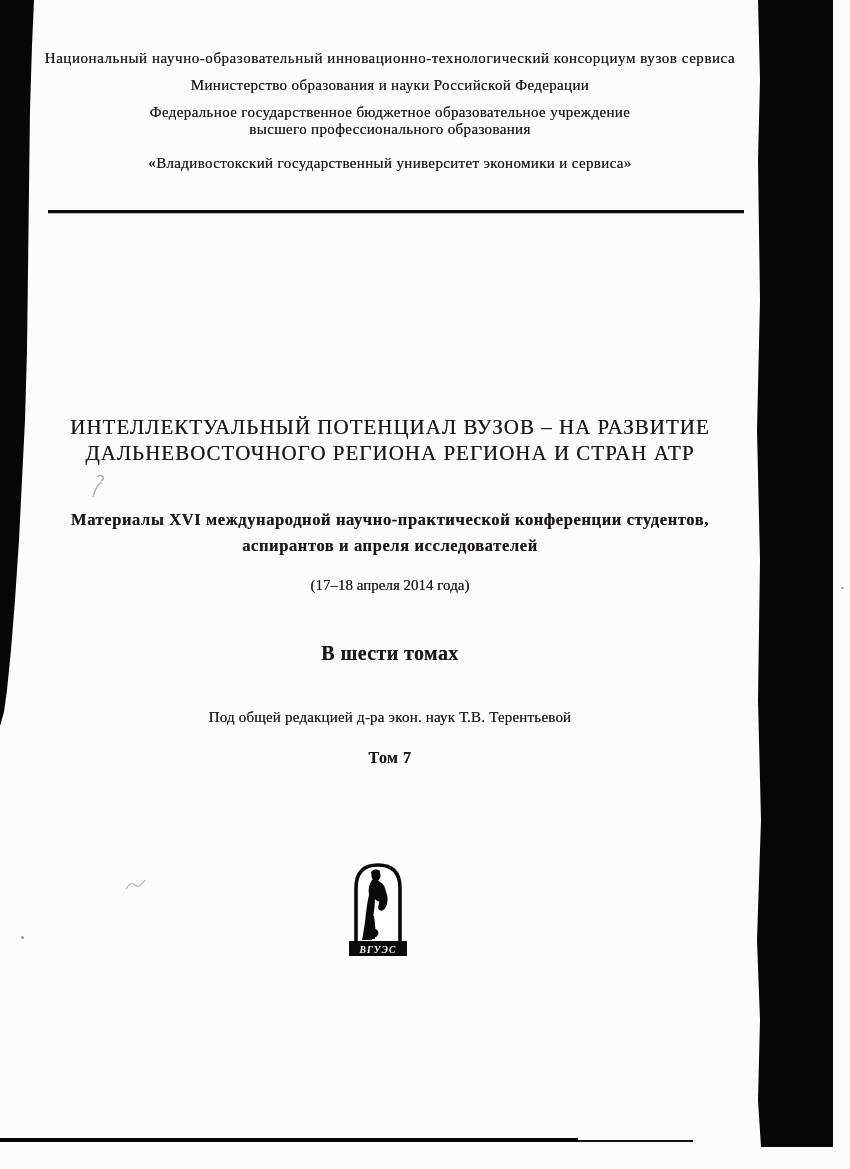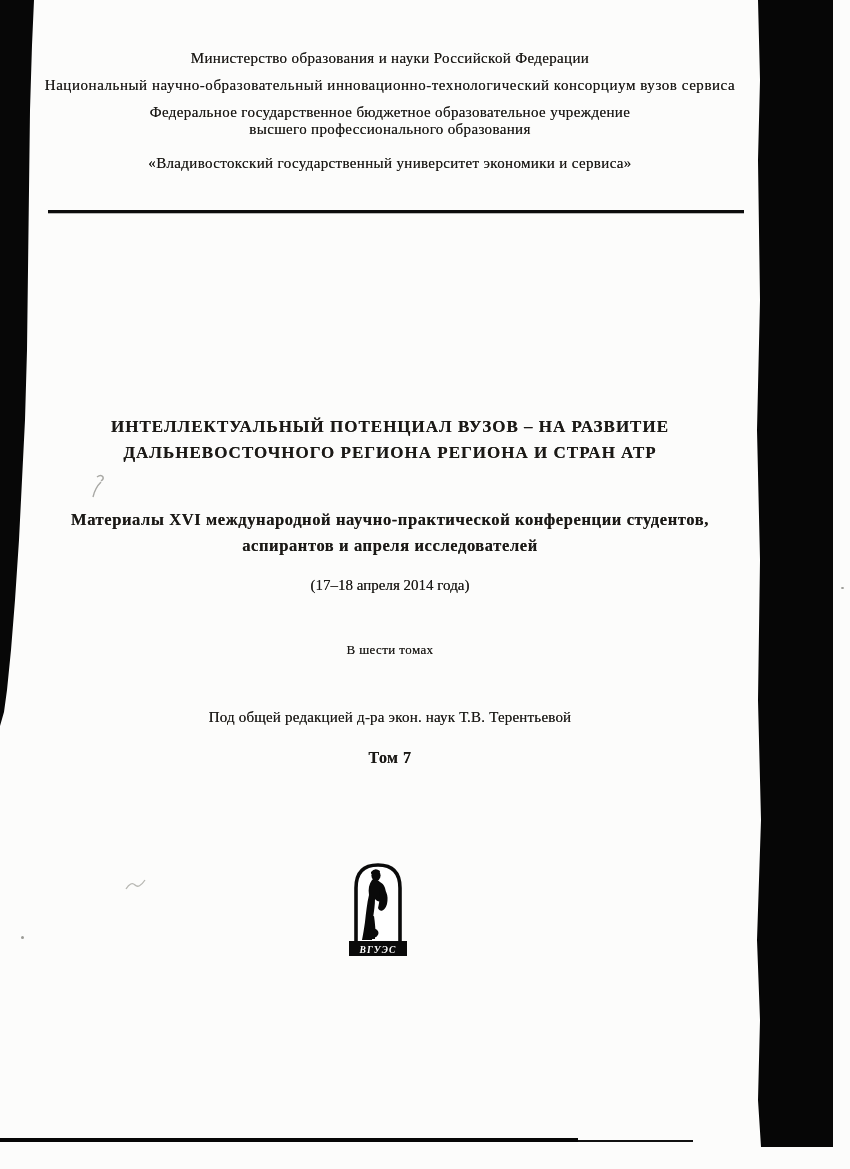--- a/index.html
+++ b/index.html
@@ -17,24 +17,24 @@
   .txt{position:absolute;left:25px;width:730px;text-align:center;
        text-shadow:0 0 0.5px rgba(27,25,22,.75);}
   .header-line{font-size:15px;line-height:16px;letter-spacing:.35px;}
   .hl1{margin-bottom:11px;}
   .hl2{margin-bottom:11px;letter-spacing:.55px;}
   .hl3{margin-bottom:10px;}
   .hl4{margin-bottom:1px;}
   .hl5{margin-bottom:18px;}
   .rule{position:absolute;top:210px;left:48px;width:696px;height:3px;
         background:#0c0c0c;box-shadow:0 1px 0 rgba(0,0,0,.28);}
-  .main-title{top:414px;font-size:17px;font-weight:bold;line-height:26px;letter-spacing:1px;}
+  .main-title{top:414px;font-size:21px;font-weight:normal;line-height:26px;letter-spacing:1px;}
   .subtitle{top:507px;font-size:16.5px;font-weight:bold;line-height:26px;letter-spacing:.6px;}
   .conf-date{top:577px;font-size:15px;}
-  .volumes{top:642px;font-size:13px;font-weight:normal;letter-spacing:.4px;}
+  .volumes{top:642px;font-size:20px;font-weight:bold;letter-spacing:.4px;}
   .editor{top:709px;font-size:15px;letter-spacing:.2px;}
   .volume-no{top:749px;font-size:16px;font-weight:bold;letter-spacing:.5px;}
   .imprint{top:966px;left:177px;width:400px;font-size:15.5px;line-height:21px;letter-spacing:.3px;}
   .logo{position:absolute;top:859px;left:349px;width:58px;height:99px;}
   .artifact{position:absolute;}
   .right-band{top:0;left:757px;width:76px;height:1147px;}
   .left-bar{top:0;left:0;width:40px;height:730px;}
   .bottom-line-a{top:1138px;left:0;width:578px;height:4px;background:#060606;}
   .bottom-line-b{top:1140px;left:578px;width:115px;height:2px;background:#111;}
   .pencil{position:absolute;opacity:.75;}
@@ -59,22 +59,22 @@
   <svg class="pencil" style="top:474px;left:90px;" width="18" height="26" viewBox="0 0 18 26">
     <path d="M7,3 q4,-3 6,0 q1,2 -2,4 M3,23 q2,-9 8,-15" fill="none" stroke="#8d8d88" stroke-width="1.4"></path>
   </svg>
   <svg class="pencil" style="top:876px;left:124px;" width="24" height="16" viewBox="0 0 24 16">
     <path d="M2,13 q5,-8 9,-4 t10,-5" fill="none" stroke="#a0a09a" stroke-width="1.3"></path>
   </svg>
   <div class="speck" style="top:936px;left:21px;width:3px;height:3px;"></div>
   <div class="speck" style="top:587px;left:841px;width:3px;height:2px;"></div>
 
   <div class="txt" style="top:50px;">
+    <div class="header-line hl2">Национальный научно-образовательный инновационно-технологический консорциум вузов сервиса</div>
     <div class="header-line hl1">Министерство образования и науки Российской Федерации</div>
-    <div class="header-line hl2">Национальный научно-образовательный инновационно-технологический консорциум вузов сервиса</div>
     <div class="header-line hl4">Федеральное государственное бюджетное образовательное учреждение</div>
     <div class="header-line hl5">высшего профессионального образования</div>
     <div class="header-line">«Владивостокский государственный университет экономики и сервиса»</div>
   </div>
 
   <div class="rule"></div>
 
   <div class="txt main-title">
     <div>ИНТЕЛЛЕКТУАЛЬНЫЙ ПОТЕНЦИАЛ ВУЗОВ – НА РАЗВИТИЕ</div>
     <div>ДАЛЬНЕВОСТОЧНОГО РЕГИОНА РЕГИОНА И СТРАН АТР</div>

